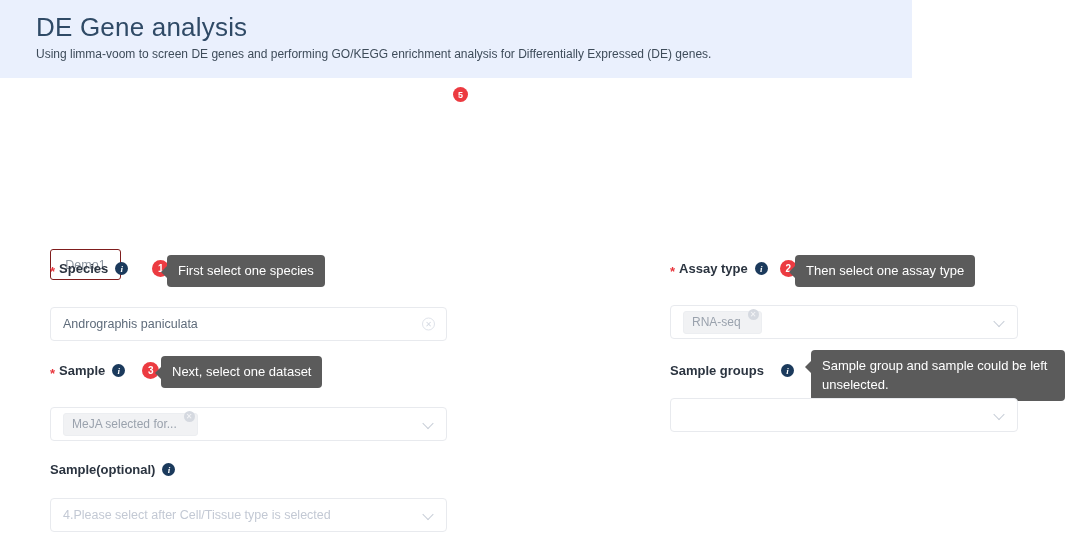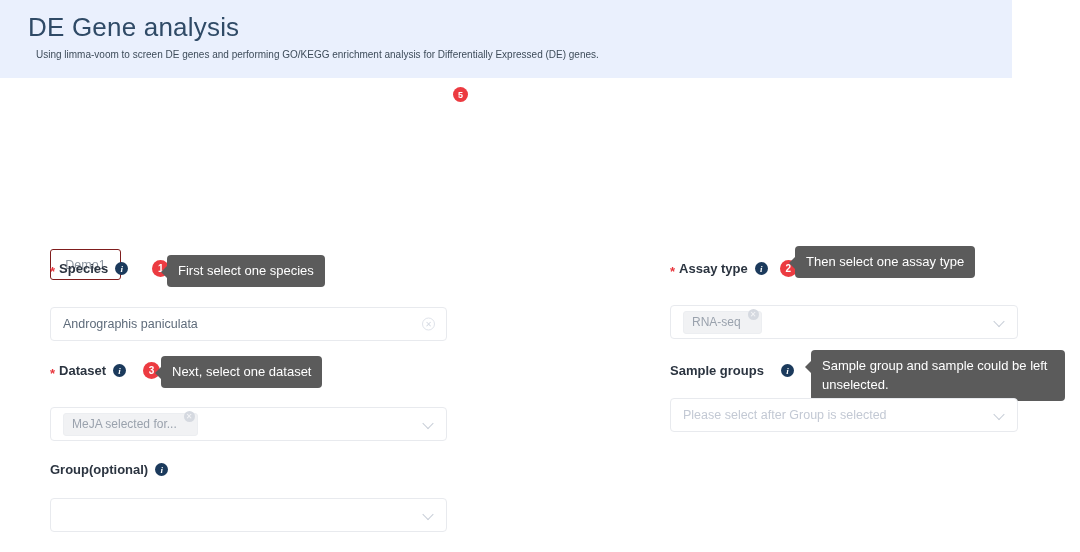--- a/index.html
+++ b/index.html
@@ -9,39 +9,38 @@
     height: 552px;
     background: #ffffff;
     font-family: "Liberation Sans", sans-serif;
     color: #2b3440;
     overflow: hidden;
     position: relative;
   }
 
   
   .header {
-    width: 1012px;
+    width: 912px;
     height: 78px;
     background: #eaf0fd;
-    padding: 10px 0 0 28px;
+    padding: 10px 0 0 36px;
   }
   .header-title {
     font-size: 26px;
     font-weight: 400;
     color: #2f4a66;
     letter-spacing: .2px;
     line-height: 34px;
     margin: 0;
   }
   .header-subtitle {
-    font-size: 10px;
+    font-size: 12px;
     color: #3e4c5a;
     line-height: 17px;
     margin-top: 2px;
-    margin-left: 8px;
   }
 
   
   .form-area { position: relative; padding: 0; }
 
   .demo-tab {
     position: absolute;
     left: 50px; top: 123px;
     width: 71px; height: 31px;
     border: 1px solid #7f1d1d;
@@ -230,66 +229,66 @@
   </div>
   <div class="tooltip" style="left:167px; top:177px;">First select one species</div>
 
   <div class="control" style="left:50px; top:229px; width:397px;">
     <span class="val">Andrographis paniculata</span>
     <span class="clear-icon">✕</span>
   </div>
 
   <div class="field-label" style="left:50px; top:284px;">
     <span class="req-star">*</span>
-    <span>Dataset</span>
+    <span>Sample</span>
     <span class="info-icon">i</span>
     <span class="step-badge" style="margin-left:10px;">3</span>
   </div>
   <div class="tooltip" style="left:161px; top:278px;">Next, select one dataset</div>
 
   <div class="control" style="left:50px; top:329px; width:397px;">
     <span class="tag">
       <span>MeJA selected for...</span>
       <span class="tag-x">✕</span>
     </span>
     <span class="chevron"></span>
   </div>
 
   <div class="field-label" style="left:50px; top:384px;">
-    <span>Group(optional)</span>
+    <span>Sample(optional)</span>
     <span class="info-icon">i</span>
   </div>
 
   <div class="control disabled" style="left:50px; top:420px; width:397px;">
+    <span class="ph">4.Please select after Cell/Tissue type is selected</span>
     <span class="chevron"></span>
   </div>
 
   <div class="field-label" style="left:670px; top:182px;">
     <span class="req-star">*</span>
     <span>Assay type</span>
     <span class="info-icon">i</span>
     <span class="step-badge" style="margin-left:5px;">2</span>
   </div>
-  <div class="tooltip" style="left:795px; top:168px;">Then select one assay type</div>
+  <div class="tooltip" style="left:795px; top:177px;">Then select one assay type</div>
 
   <div class="control" style="left:670px; top:227px; width:348px;text-align:right;">
     <span class="tag">
       <span>RNA-seq</span>
       <span class="tag-x">✕</span>
     </span>
     <span class="chevron"></span>
   </div>
 
   <div class="field-label" style="left:670px; top:284px;gap:17px;">
     <span>Sample groups</span>
     <span class="info-icon">i</span>
     <span class="step-badge" style="margin-left:5px;">4</span>
   </div>
   <div class="tooltip" style="left:811px; top:272px; width:254px;">Sample group and sample could be left unselected.</div>
 
   <div class="control disabled" style="left:670px; top:320px; width:348px;">
-    <span class="ph">Please select after Group is selected</span>
     <span class="chevron"></span>
   </div>
 
   <div class="submit-badge">5</div>
 
 </div>
 
 </body></html>

